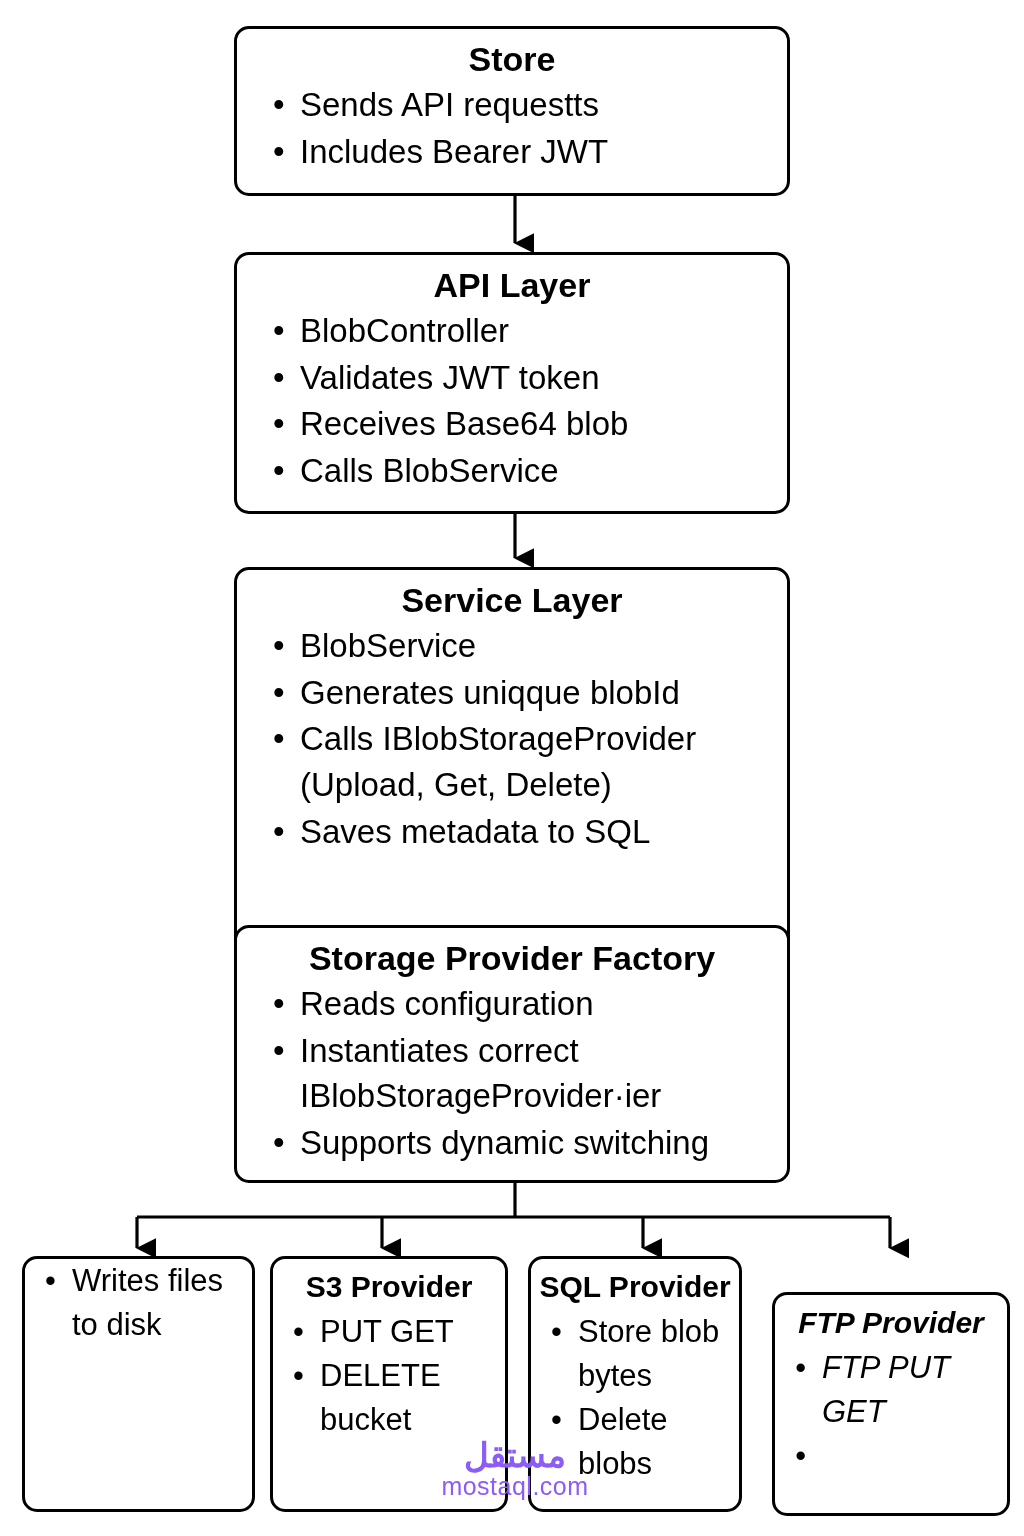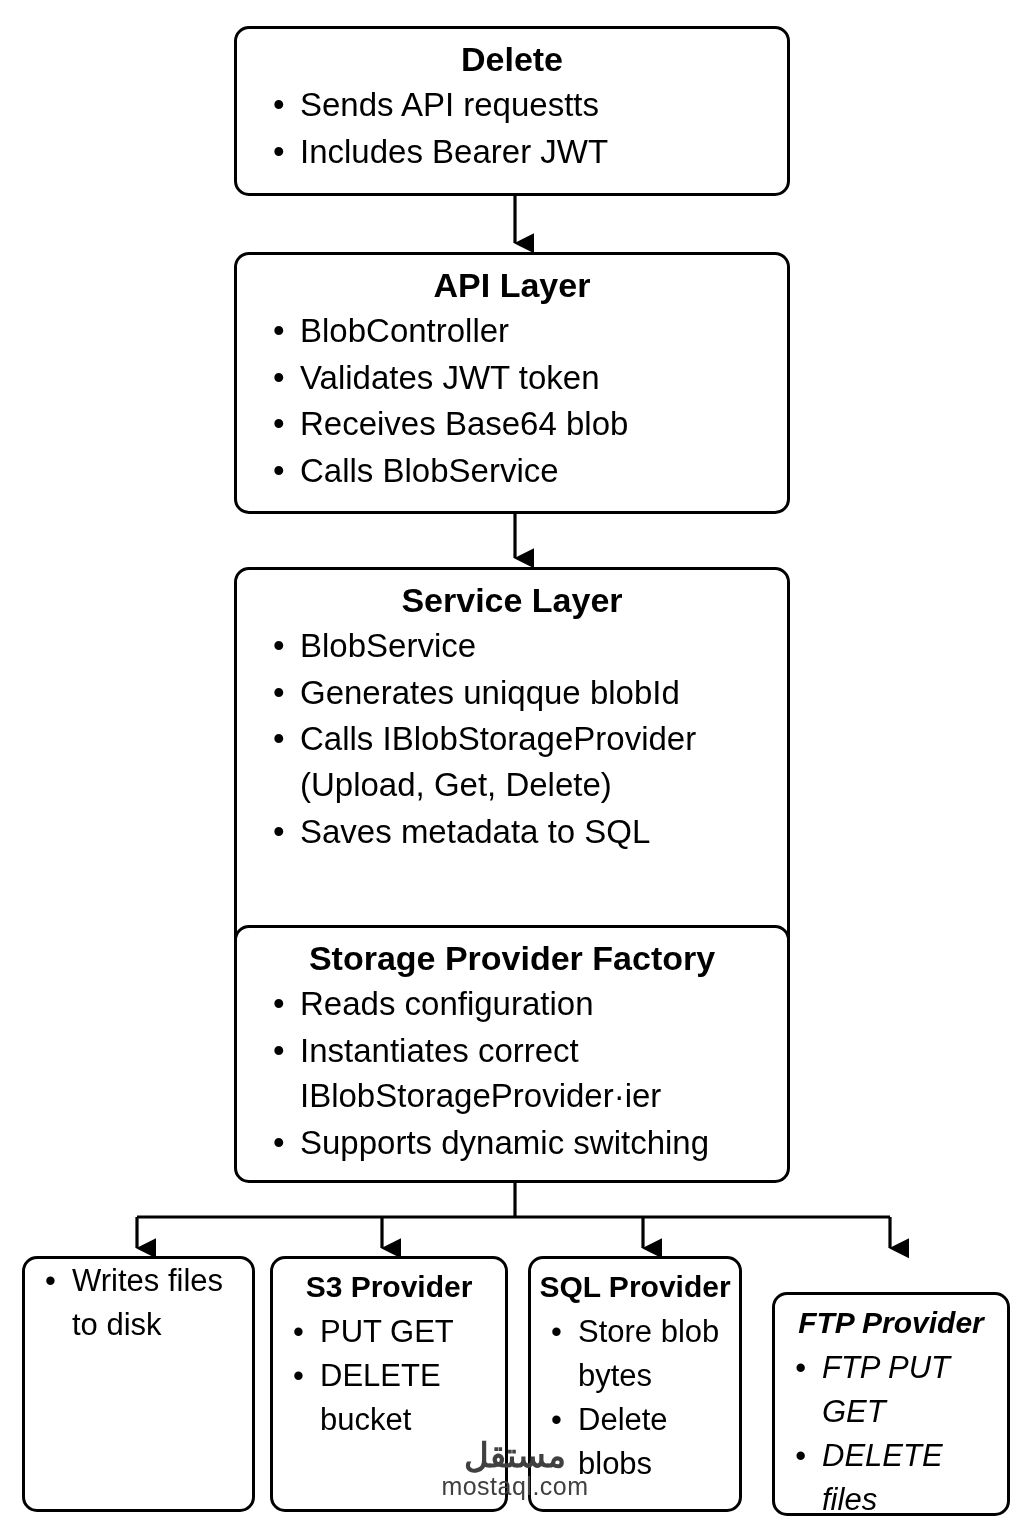--- a/index.html
+++ b/index.html
@@ -121,21 +121,21 @@
   #node-sql      { left: 528px; top: 1256px; width: 214px; height: 256px; }
   #node-ftp      { left: 772px; top: 1292px; width: 238px; height: 224px; font-style: italic; }
 
   
   #watermark {
     position: absolute;
     left: 435px;
     top: 1438px;
     width: 160px;
     text-align: center;
-    color: #404040;
+    color: #8b5cf6;
     pointer-events: none;
     user-select: none;
   }
   #watermark .wm-ar {
     font-size: 34px;
     line-height: 1.0;
     font-weight: bold;
     letter-spacing: 1px;
   }
   #watermark .wm-en {
@@ -165,21 +165,21 @@
     <line x1="515" y1="1183" x2="515" y2="1217" stroke="#000000" stroke-width="3.2"></line>
     <line x1="137" y1="1217" x2="890" y2="1217" stroke="#000000" stroke-width="3.2"></line>
 
     <line x1="137" y1="1217" x2="137" y2="1248" stroke="#000000" stroke-width="3.2" marker-end="url(#arrowhead)"></line>
     <line x1="382" y1="1217" x2="382" y2="1248" stroke="#000000" stroke-width="3.2" marker-end="url(#arrowhead)"></line>
     <line x1="643" y1="1217" x2="643" y2="1248" stroke="#000000" stroke-width="3.2" marker-end="url(#arrowhead)"></line>
     <line x1="890" y1="1217" x2="890" y2="1248" stroke="#000000" stroke-width="3.2" marker-end="url(#arrowhead)"></line>
   </svg>
 
   <div class="node main-node" id="node-client">
-    <div class="node-title">Delete</div>
+    <div class="node-title">Store</div>
     <ul class="bullets">
       <li class="bullet">
         <span class="dot">•</span>
         <span class="btext">Sends API requestts</span>
       </li>
       <li class="bullet">
         <span class="dot">•</span>
         <span class="btext">Includes Bearer JWT</span>
       </li>
     </ul>
@@ -286,21 +286,20 @@
 
   <div class="node leaf-node" id="node-ftp">
     <div class="node-title">FTP Provider</div>
     <ul class="bullets">
       <li class="bullet">
         <span class="dot">•</span>
         <span class="btext">FTP PUT GET</span>
       </li>
       <li class="bullet">
         <span class="dot">•</span>
-        <span class="btext">DELETE files</span>
       </li>
     </ul>
   </div>
 
   <div id="watermark">
     <div class="wm-ar">مستقل</div>
     <div class="wm-en">mostaql.com</div>
   </div>
 
 </div>

